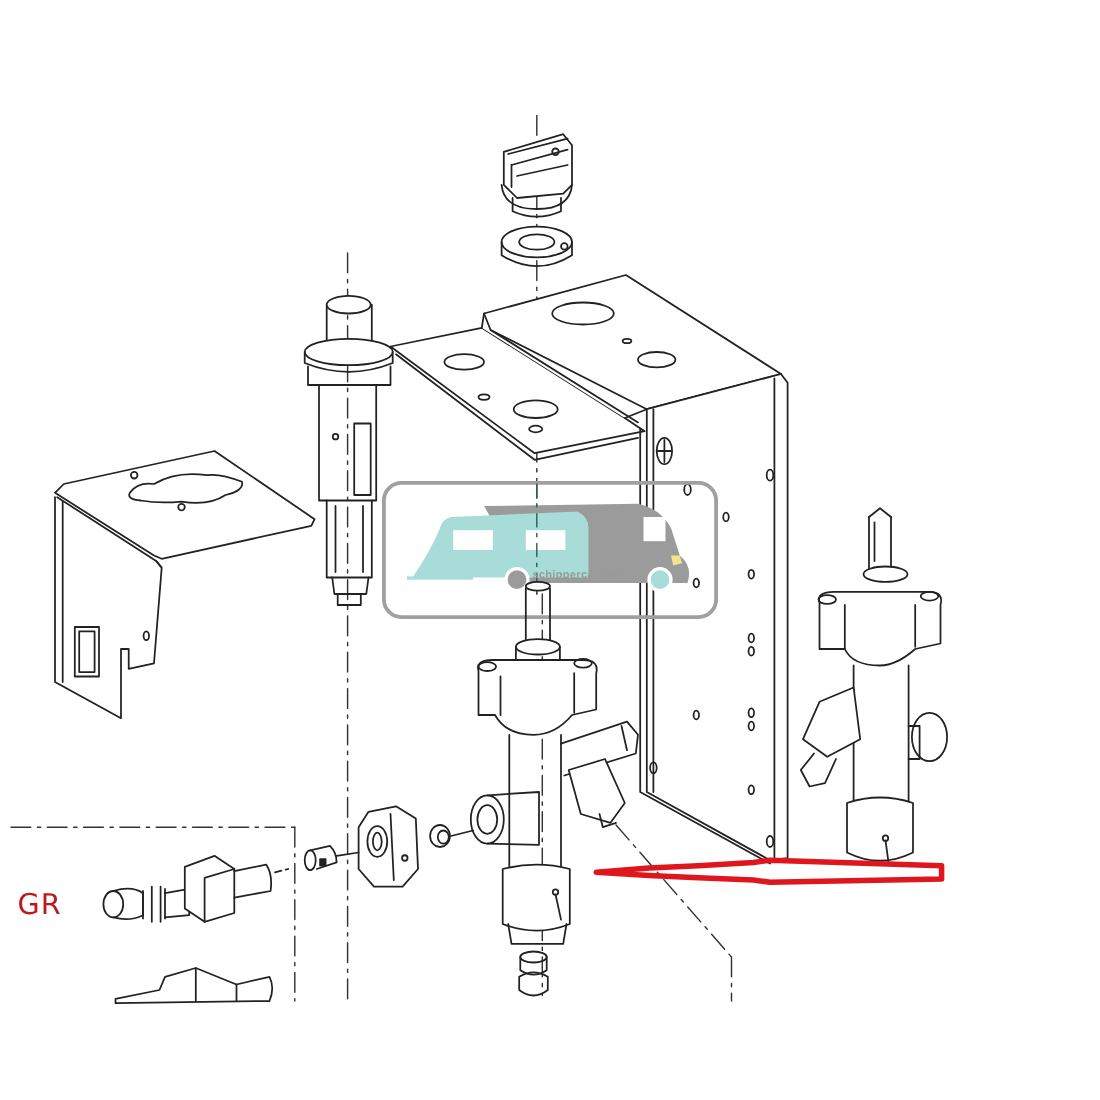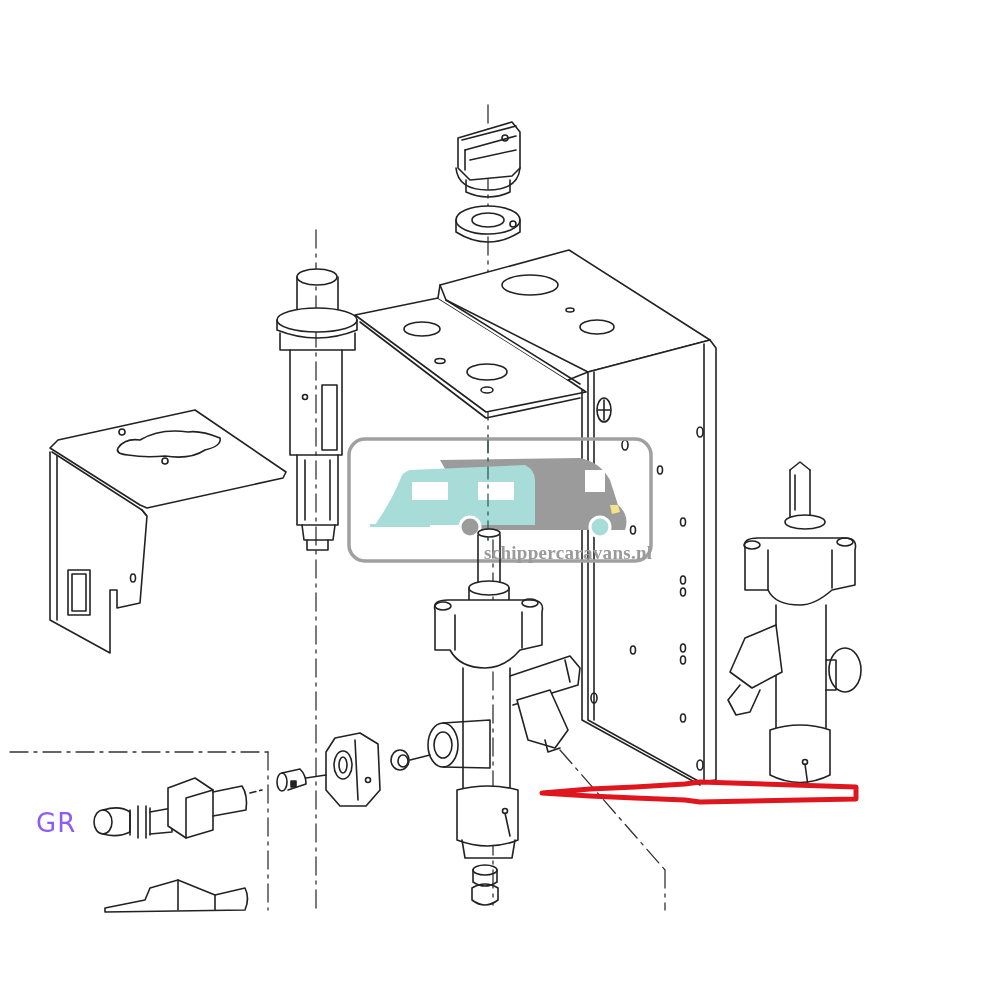--- a/index.html
+++ b/index.html
@@ -1,22 +1,22 @@
 <!DOCTYPE html>
 <html><head>
 <meta charset="utf-8">
 <style>
   html, body { margin:0; padding:0; background:#ffffff; }
   body { width:1000px; height:1000px; position:relative; overflow:hidden;
          font-family:"Liberation Sans", sans-serif; }
   #canvas { position:absolute; left:0; top:0; width:1000px; height:1000px; }
-  .label-gr { position:absolute; left:16px; top:808px; font-size:26px; color:#8b5cf6;
-              font-family:"DejaVu Sans", sans-serif; letter-spacing:1px;margin-left:20px; }
-  .wm-text { position:absolute; left:484px; top:542px; font-size:19px; color:#9a9a9a;
-             font-family:Liberation Serif, serif; font-weight:bold; letter-spacing:0.3px; }
+  .label-gr { position:absolute; left:16px; top:808px; font-size:26px; color:#b91c1c;
+              font-family:"DejaVu Sans", sans-serif; letter-spacing:1px; }
+  .wm-text { position:absolute; left:484px; top:517px; font-size:10px; color:#9a9a9a;
+             font-family:Liberation Sans, sans-serif; font-weight:bold; letter-spacing:0.3px; }
 </style>
 </head>
 <body>
 
 <svg id="canvas" viewBox="0 0 1000 1000" xmlns="http://www.w3.org/2000/svg" fill="none" stroke="#222" stroke-width="1.6" stroke-linejoin="round" stroke-linecap="round">
 
   <g stroke="#333" stroke-width="1.3" stroke-dasharray="18 6 3 6">
     <line x1="488" y1="105" x2="488" y2="540"></line>
     <line x1="316" y1="230" x2="316" y2="910"></line>
     <line x1="493" y1="540" x2="493" y2="905"></line>

